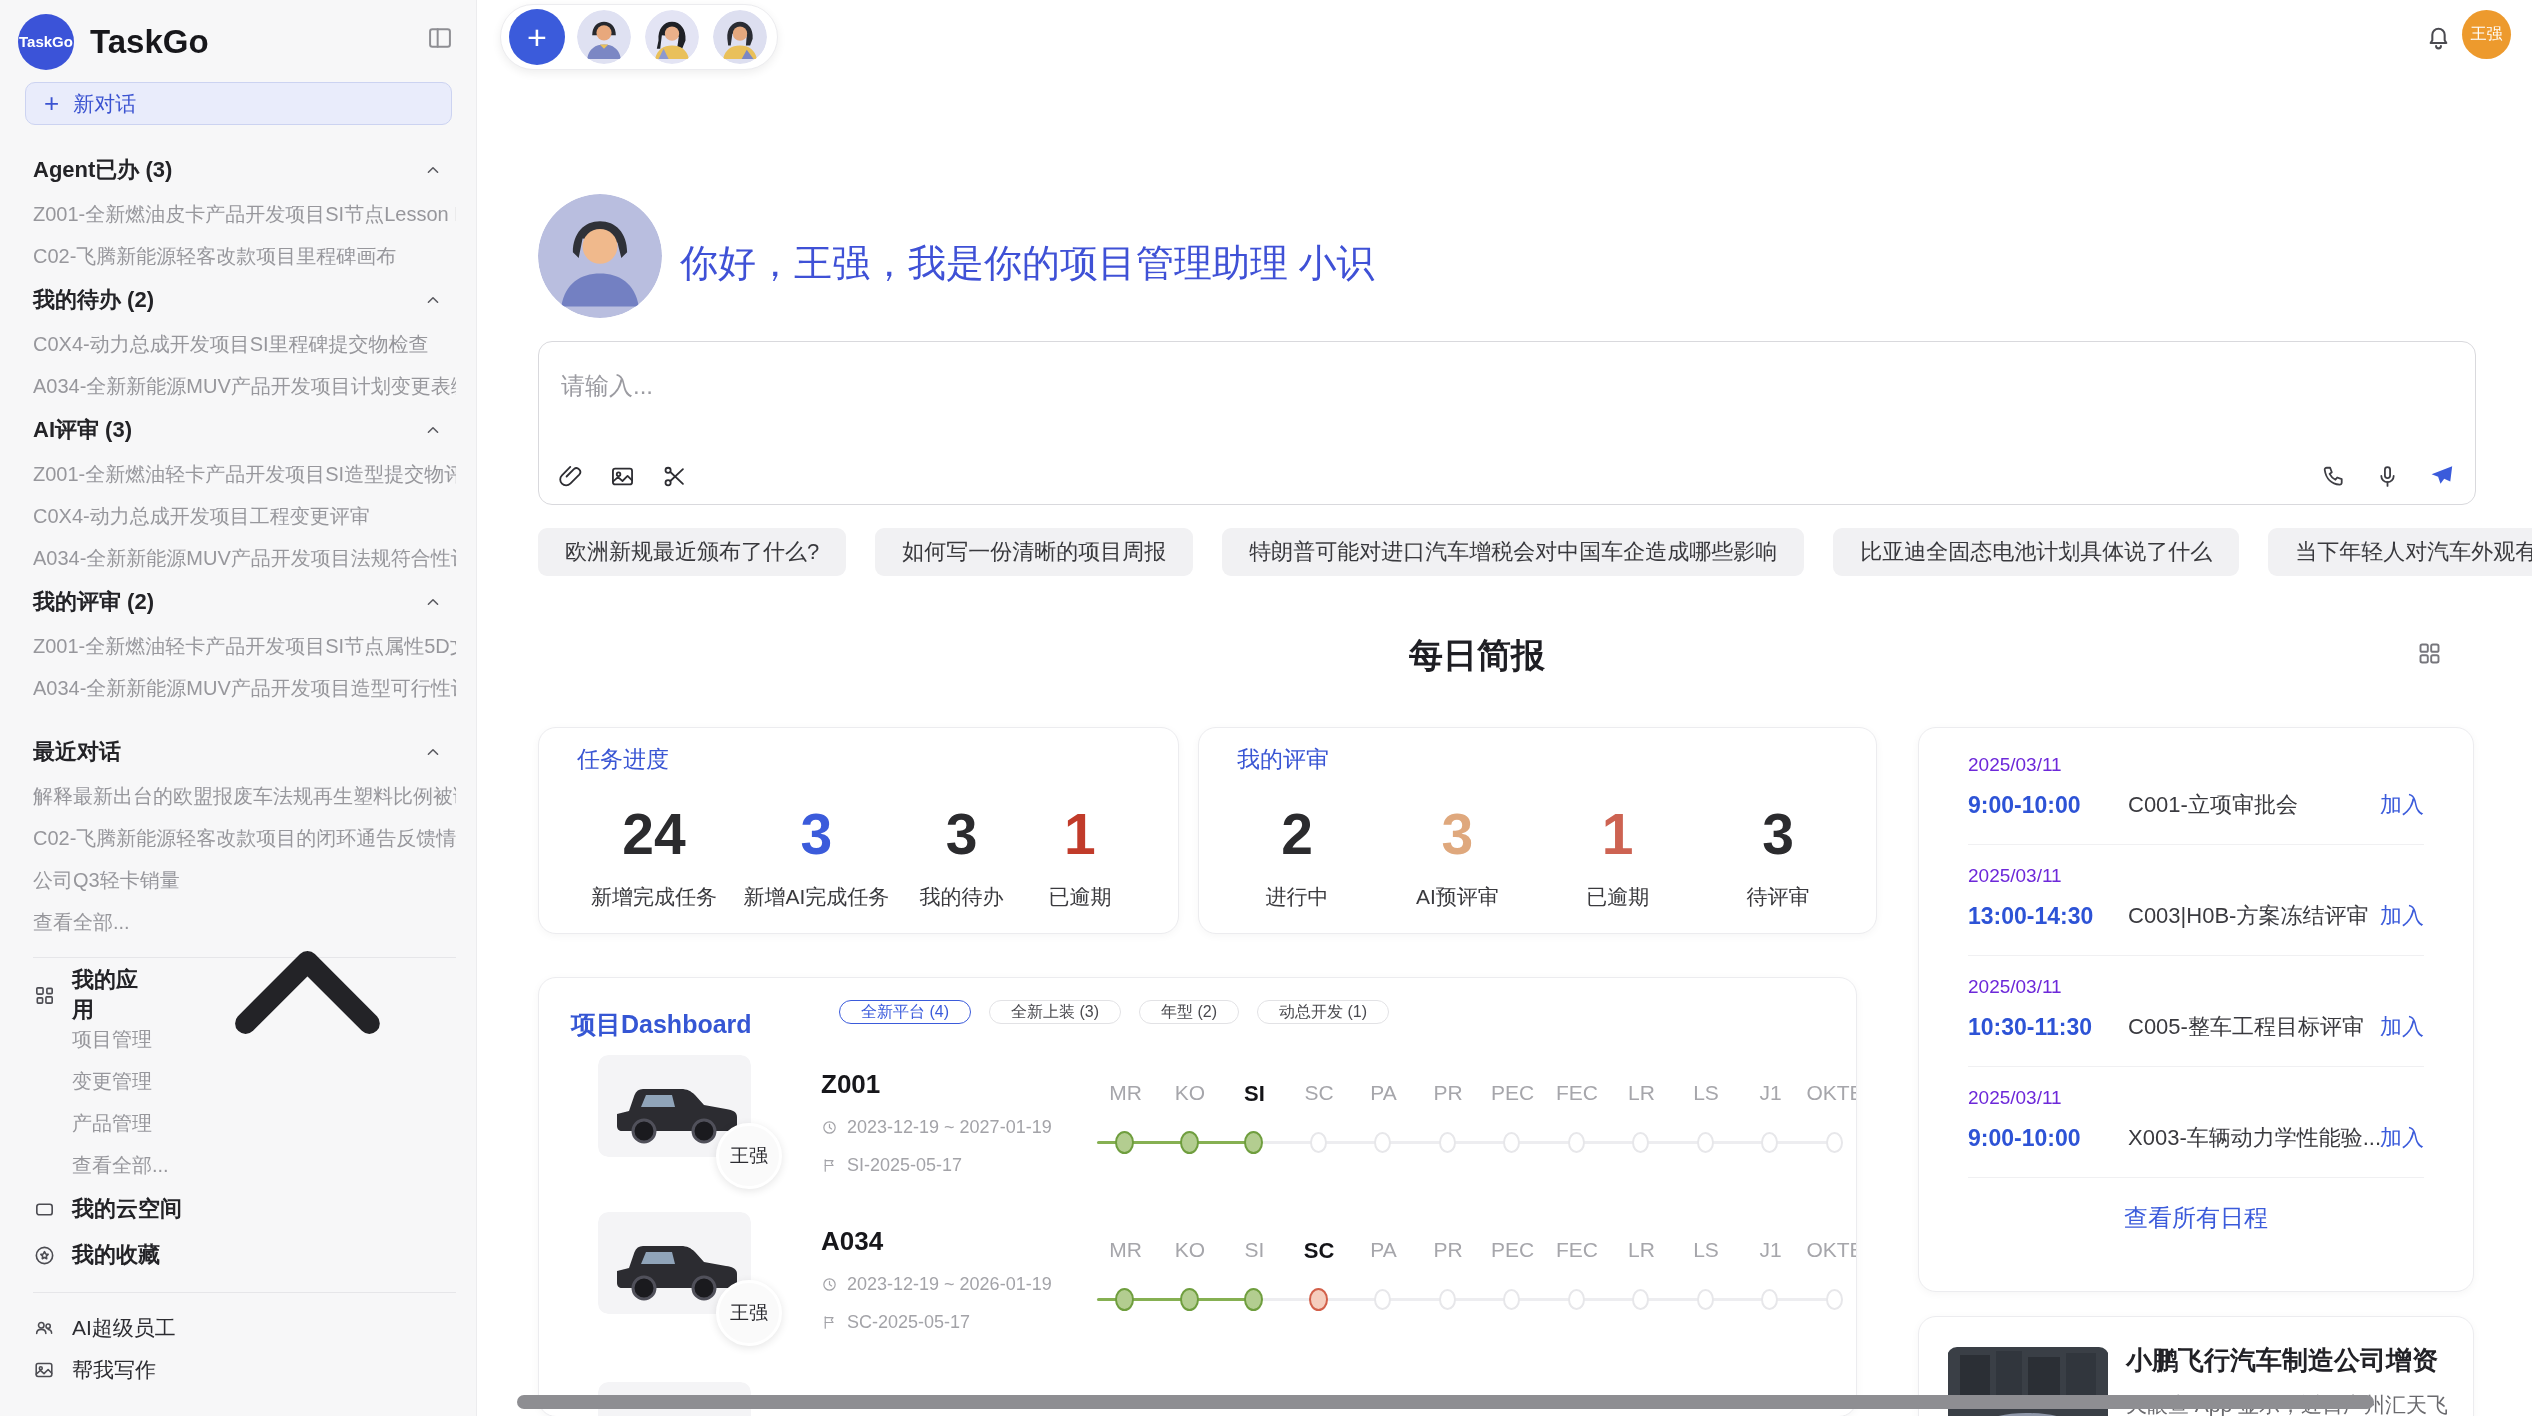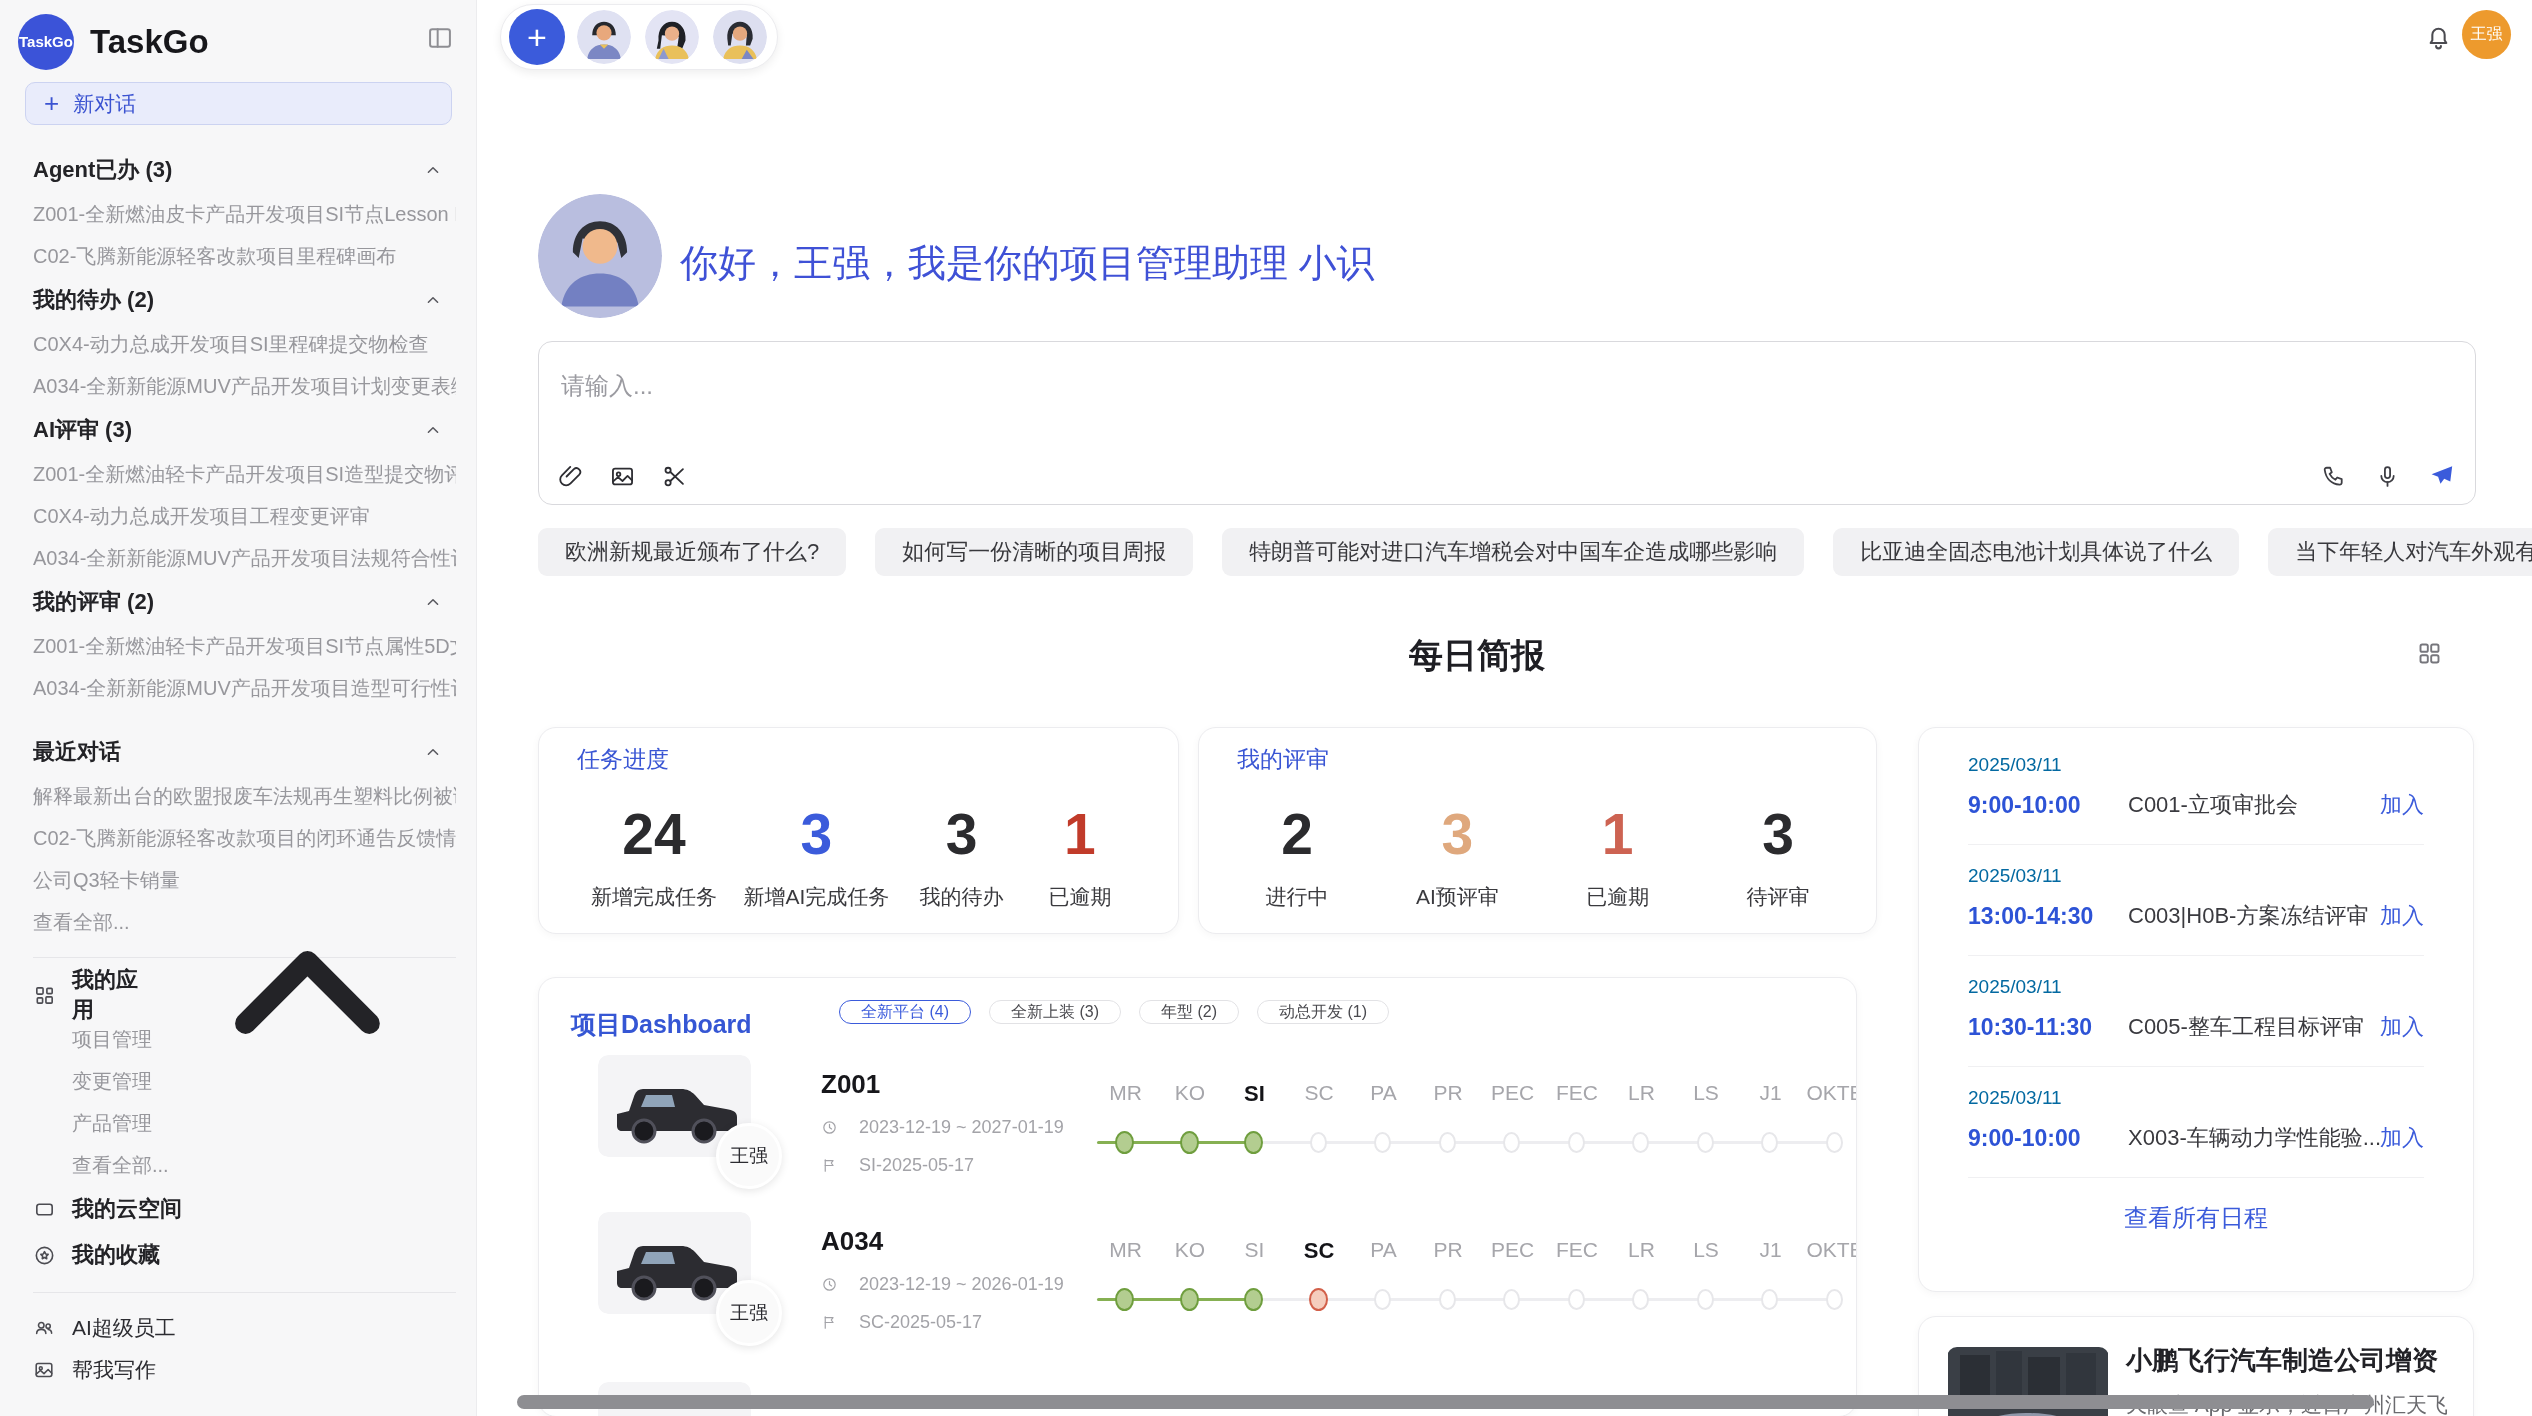--- a/index.html
+++ b/index.html
@@ -69,37 +69,37 @@
   .dash-title{position:absolute;left:32px;top:30px;font-size:25px;font-weight:700;color:#3556d4;}
   .dash-tabs{position:absolute;left:300px;top:22px;display:flex;gap:18px;}
   .dtab{height:24px;border-radius:19px;display:flex;align-items:center;padding:0 21px;font-size:16px;border:1px solid #e2e2e5;color:#4a4a4f;background:#fff;cursor:pointer;white-space:nowrap;}
   .dtab.active{border:1.5px solid #3b5bdb;color:#3b5bdb;}
   .proj-row{position:absolute;left:0;width:100%;height:157px;}
   .proj-media{position:absolute;left:59px;top:0;width:153px;height:102px;border-radius:10px;overflow:visible;}
   .proj-media svg{display:block;border-radius:10px;}
   .proj-owner{position:absolute;left:118px;top:68px;width:66px;height:66px;border-radius:50%;background:#fafafa;border:3px solid #fff;box-shadow:0 2px 8px rgba(0,0,0,.10);display:flex;align-items:center;justify-content:center;font-size:19px;color:#2b2b30;}
   .proj-info{position:absolute;left:282px;top:14px;width:250px;}
   .proj-name{font-size:26px;font-weight:700;color:#17171b;}
-  .proj-meta{display:flex;align-items:center;margin-top:17px;font-size:18px;color:#a3a3a8;gap:12px;}
+  .proj-meta{display:flex;align-items:center;margin-top:17px;font-size:18px;color:#a3a3a8;}
   .proj-meta .ic{width:17px;height:17px;margin-right:9px;color:#a3a3a8;flex:0 0 auto;}
   .proj-chart{position:absolute;left:554px;top:0;width:790px;height:120px;}
   .ms-label{position:absolute;top:26px;width:65px;text-align:center;font-size:21px;color:#a6a6ab;}
   .ms-label.active{color:#141418;font-weight:700;font-size:22px;}
   .ms-line{position:absolute;top:86px;height:3px;background:#ededf0;border-radius:2px;}
   .ms-line.green{background:#86b052;}
   .ms-dot{position:absolute;top:77px;width:17px;height:21px;border-radius:50%;background:#fff;border:2px solid #e7e7ea;}
   .ms-dot.done{width:19px;height:23px;top:76px;background:#b3cd90;border:2px solid #6f9e3e;}
   .ms-dot.alert{width:19px;height:23px;top:76px;background:#f5cdbd;border:2px solid #d2604a;}
 
   
   .sched{left:1441px;top:727px;width:556px;height:565px;}
   .sched-title{margin-top:30px;text-align:center;font-size:26px;font-weight:700;color:#3b5bdb;}
   .sched-items{padding:6px 49px 0 49px;}
   .sch-item{padding:20px 0 24px 0;border-bottom:1px solid #f0f0f2;}
-  .sch-date{font-size:19px;color:#0369a1;}
+  .sch-date{font-size:19px;color:#6d28d9;}
   .sch-row{display:flex;align-items:center;margin-top:14px;}
   .sch-time{width:160px;font-size:23px;font-weight:700;color:#2d53d6;}
   .sch-name{flex:1;font-size:22px;color:#3a3a3f;white-space:nowrap;overflow:hidden;}
   .sch-join{font-size:22px;color:#3b5bdb;cursor:pointer;}
   .sched-all{margin-top:24px;text-align:center;font-size:24px;color:#3b5bdb;cursor:pointer;}
 
   .news{left:1441px;top:1316px;width:556px;height:170px;}
   .news-img{position:absolute;left:28px;top:30px;width:162px;height:120px;border-radius:10px;overflow:hidden;}
   .news-title{position:absolute;left:207px;top:26px;width:330px;font-size:26px;font-weight:700;color:#212126;}
   .news-body{position:absolute;left:207px;top:72px;width:330px;font-size:21px;line-height:32px;color:#6a6a6e;}

